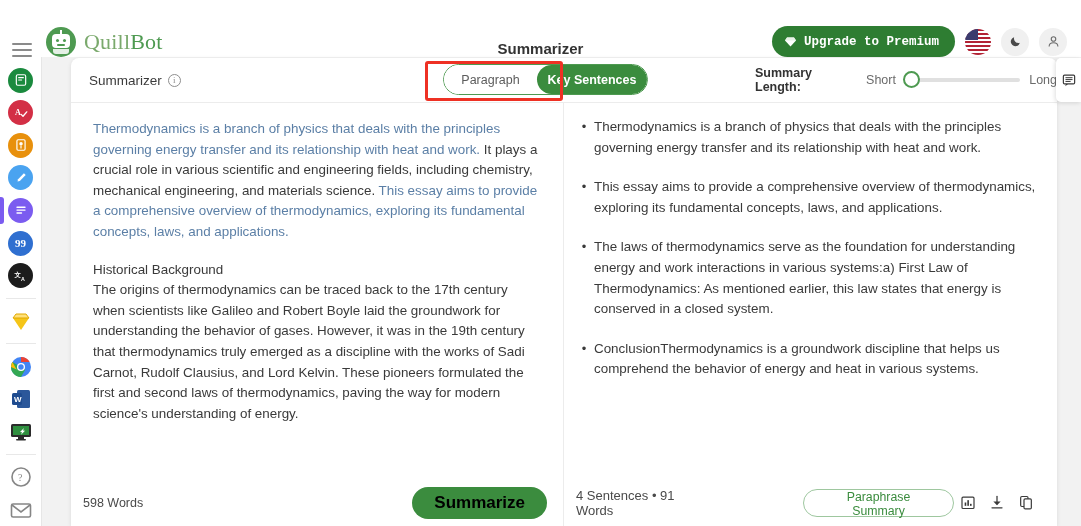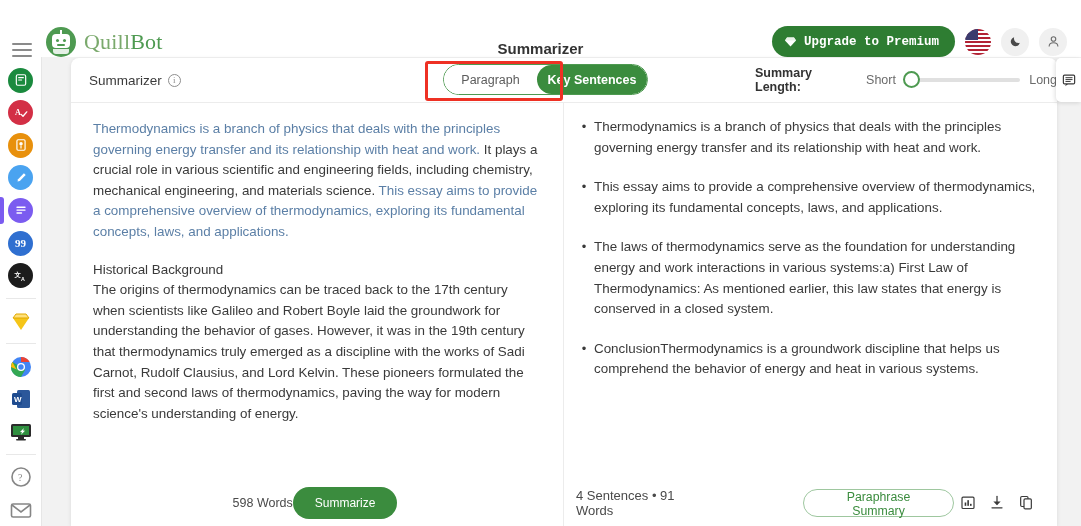--- a/index.html
+++ b/index.html
@@ -192,25 +192,25 @@
   .bullet-dot {
     width: 20px; flex: none; text-align: center; font-size: 13px; color: #3a3a3a;
     line-height: 20.6px;
   }
   .bullet-text { flex: 1; font-size: 13.4px; line-height: 20.6px; color: #3a3a3a; }
 
   
   .panel-foot {
     height: 47px; display: flex; align-items: center; padding: 0 16px;
   }
-  #left-foot { justify-content: center; padding-left: 12px; padding-right: 16px; }
+  #left-foot { justify-content: space-between; padding-left: 12px; padding-right: 16px; }
   .count-text { font-size: 12.5px; color: #4a4a4a; }
   #summarize-btn {
-    background: #3b8c3e; color: #ffffff; border: none; border-radius: 18px;
-    height: 32px; padding: 0 22px; font-size: 12px; font-weight: normal;
+    background: #3b8c3e; color: #000000; border: none; border-radius: 18px;
+    height: 32px; padding: 0 22px; font-size: 17px; font-weight: bold;
     cursor: pointer; font-family: "Liberation Sans", sans-serif;
   }
   #right-foot { gap: 0; padding-left: 10px; }
   #sent-count { font-size: 13px; color: #4a4a4a; margin-left: 2px; }
   #paraphrase-btn {
     margin-left: 92px; background: #fff; color: #3b8c3e;
     border: 1px solid #9ec79f; border-radius: 16px; height: 28px;
     padding: 0 16px; font-size: 12.3px; cursor: pointer;
     font-family: "Liberation Sans", sans-serif;
   }

